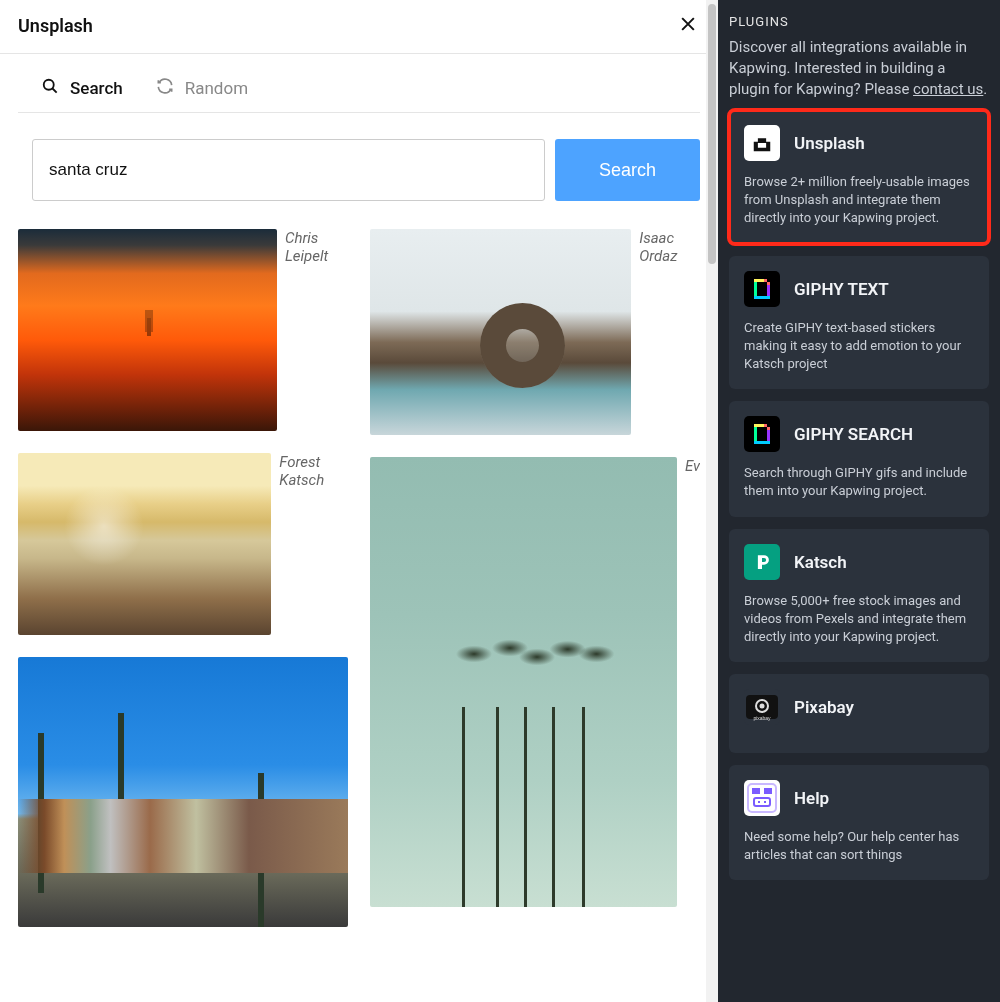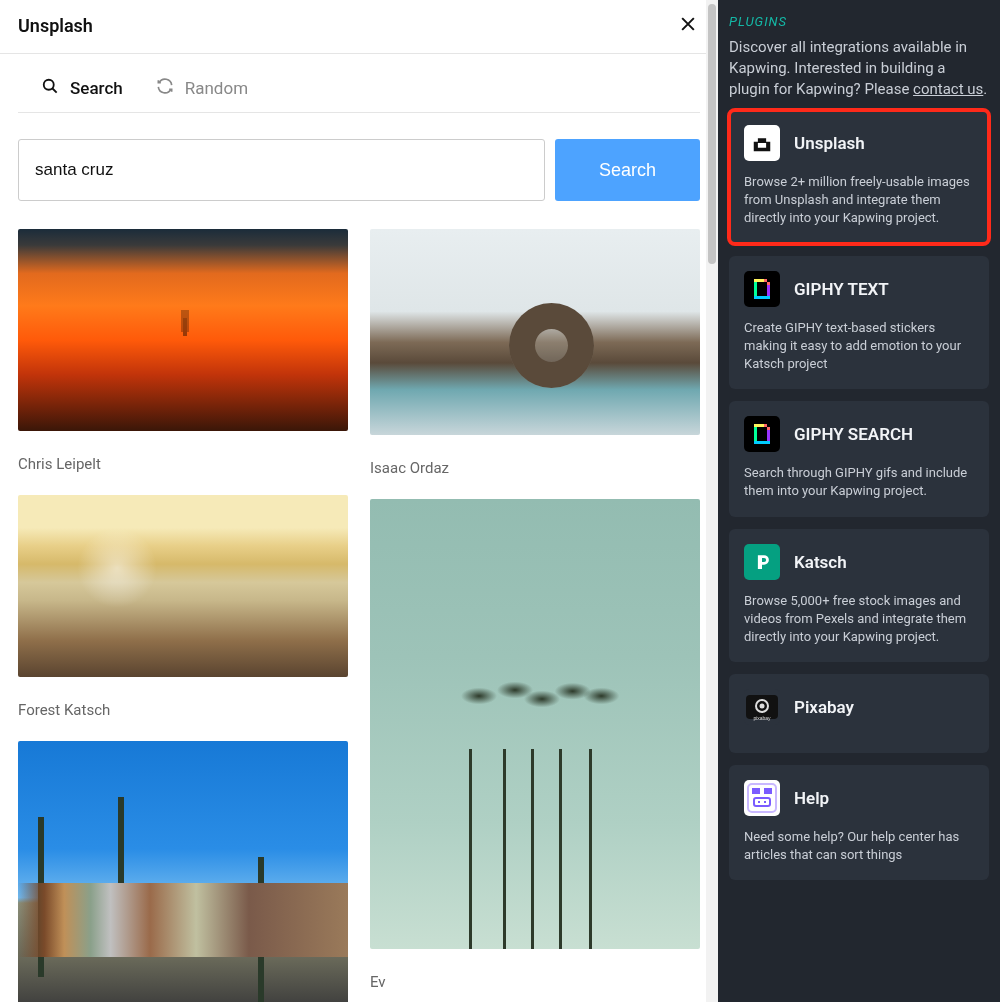--- a/index.html
+++ b/index.html
@@ -16,36 +16,36 @@
     .panel-body { padding: 22px 18px 0 18px; flex: 1; overflow: hidden; }
 
     .tabs-row { display: flex; gap: 32px; padding-left: 22px; border-bottom: 1px solid #e5e5e5; padding-bottom: 12px; margin-bottom: 26px; }
     .tab { display: flex; align-items: center; gap: 10px; font-size: 17px; cursor: pointer; color: #888; }
     .tab.active { color: #111; font-weight: 500; }
     .tab svg { width: 20px; height: 20px; }
     .tab.active svg { stroke: #111; }
     .tab svg { stroke: #888; }
 
     .search-row { display: flex; gap: 10px; margin-bottom: 28px; }
-    .search-input { flex: 1; height: 62px; border: 1px solid #ccc; border-radius: 3px; background: #fff; padding: 0 16px; font-size: 17px; color: #111; }
+    .search-input { flex: 1; height: 62px; border: 1px solid #ccc; border-radius: 3px; background: #fff; padding: 0 16px; font-size: 17px; color: #111; margin-left: 14px; }
     .search-btn { width: 145px; height: 62px; background: #4da3ff; border: none; border-radius: 3px; color: #fff; font-size: 18px; cursor: pointer; }
 
     .results { display: flex; gap: 22px; height: calc(100% - 40px); overflow: hidden; }
     .col { flex: 1; display: flex; flex-direction: column; gap: 22px; }
-    .result-item { display: flex; flex-direction: column; gap: 24px; }
+    .result-item { display: flex; flex-direction: row; gap: 8px; font-style: italic; }
     .thumb { width: 100%; border-radius: 2px; }
     .author { font-size: 15px; color: #666; }
 
     
     .vscroll { position: absolute; top: 0; right: 0; width: 12px; height: 100%; background: #f2f2f2; }
     .vscroll .thumb-bar { position: absolute; top: 4px; left: 2px; width: 8px; height: 260px; background: #c4c4c4; border-radius: 4px; }
 
     
     .right-sidebar { width: 282px; height: 1002px; background: #22272f; color: #c9ced6; padding: 14px 11px 0 11px; overflow: hidden; font-size: 14.5px; }
-    .plugins-label { font-size: 13px; letter-spacing: 1px; color: #14b8a6; margin-bottom: 8px; font-style: italic; }
+    .plugins-label { font-size: 13px; letter-spacing: 1px; color: #e5e5e5; margin-bottom: 8px; }
     .plugins-desc { font-size: 15px; color: #c9ced6; line-height: 1.4; margin-bottom: 10px; }
     .plugins-desc .contact { color: #c9ced6; text-decoration: underline; }
 
     .plugin-card { background: #2b323c; border-radius: 6px; padding: 15px 15px 16px 15px; margin-bottom: 12px; }
     .plugin-card.highlight { outline: 4px solid #ff2a1a; outline-offset: -2px; }
     .plugin-head { display: flex; align-items: center; gap: 14px; margin-bottom: 12px; }
     .plugin-icon { width: 36px; height: 36px; border-radius: 5px; display: flex; align-items: center; justify-content: center; flex-shrink: 0; }
     .plugin-name { font-size: 17px; font-weight: 600; color: #f2f4f7; }
     .plugin-desc2 { font-size: 13px; color: #c9ced6; line-height: 1.4; }
 

